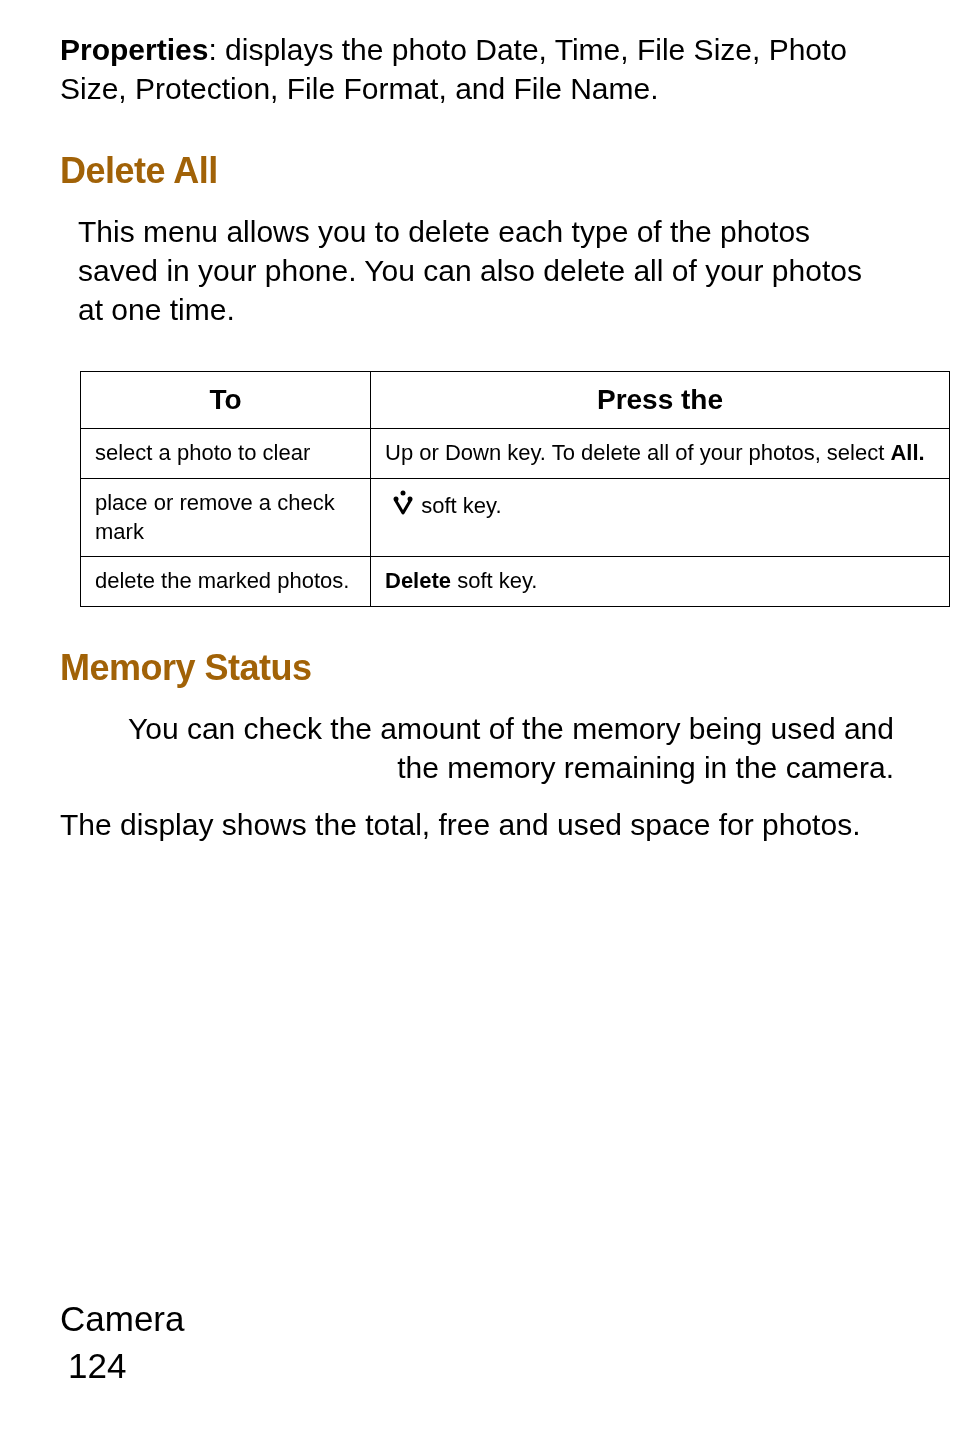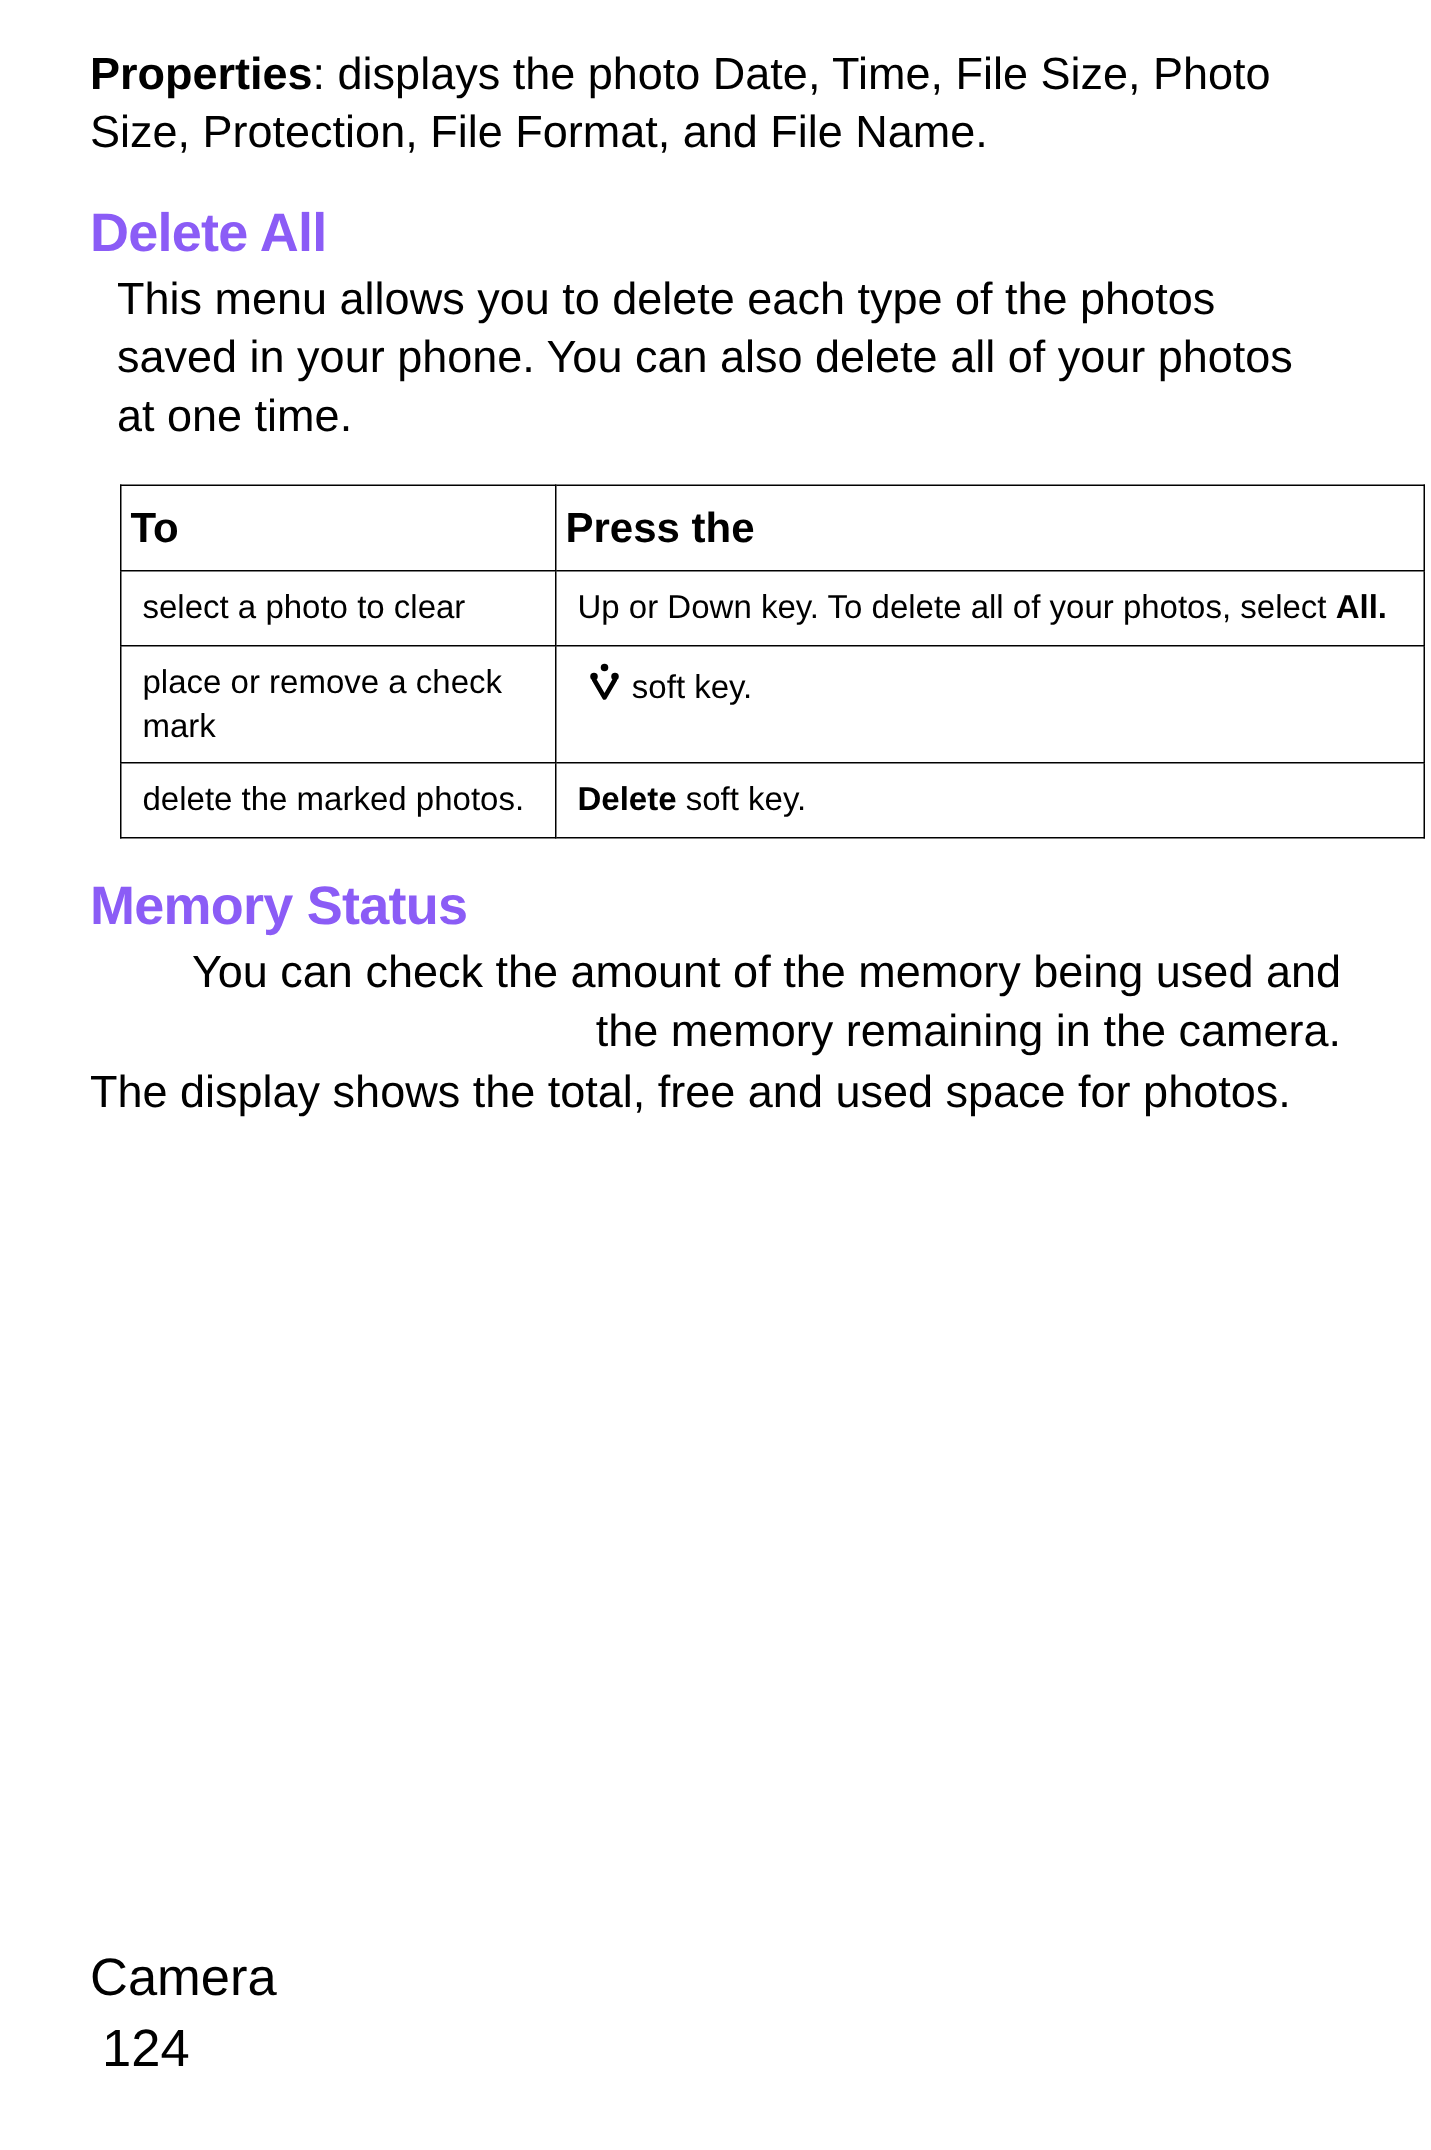--- a/index.html
+++ b/index.html
@@ -11,36 +11,37 @@
   .page {
     box-sizing: border-box;
     width: 954px;
     height: 1433px;
     padding: 30px 60px 40px 60px;
     font-family: Helvetica, Arial, sans-serif;
     color: #000;
     position: relative;
     display: flex;
     flex-direction: column;
+    gap: 16px;
   }
   .body-text {
     font-size: 30px;
     line-height: 1.3;
     margin: 0 0 16px 0;
   }
   .body-text.inline-run {
     margin-top: 0;
     margin-left: 18px;
   }
   .section-title {
     font-family: "Arial Narrow", Arial, sans-serif;
     font-stretch: condensed;
     font-weight: 700;
     font-size: 36px;
-    color: #8b5cf6;
+    color: #a16207;
     margin: 10px 0 4px 0;
     letter-spacing: -0.5px;
   }
   table.instr {
     border-collapse: collapse;
     width: 870px;
     margin: 10px 0 14px 20px;
   }
   table.instr th, table.instr td {
     border: 1.5px solid #000;
@@ -48,20 +49,21 @@
     vertical-align: top;
     text-align: left;
     font-size: 22px;
     line-height: 1.3;
   }
   table.instr th {
     font-family: "Arial Narrow", Arial, sans-serif;
     font-stretch: condensed;
     font-weight: 700;
     font-size: 28px;
+    text-align: center;
     padding: 10px 6px;
   }
   table.instr col.c1 { width: 290px; }
   .bold { font-weight: 700; }
   .icon {
     display: inline-block;
     width: 24px;
     height: 28px;
     vertical-align: -4px;
   }

